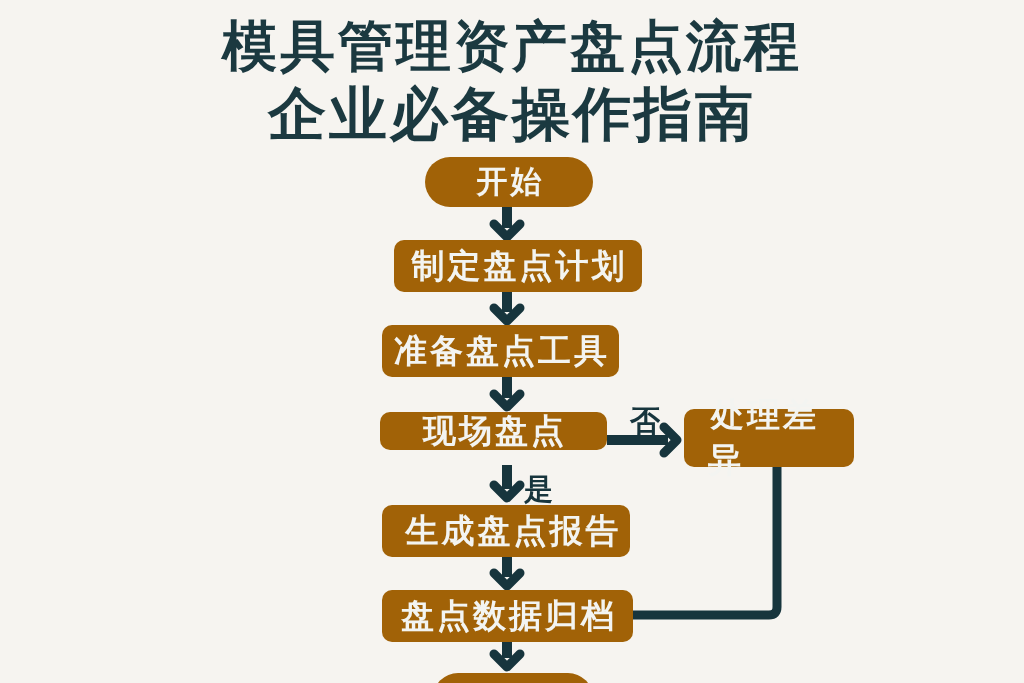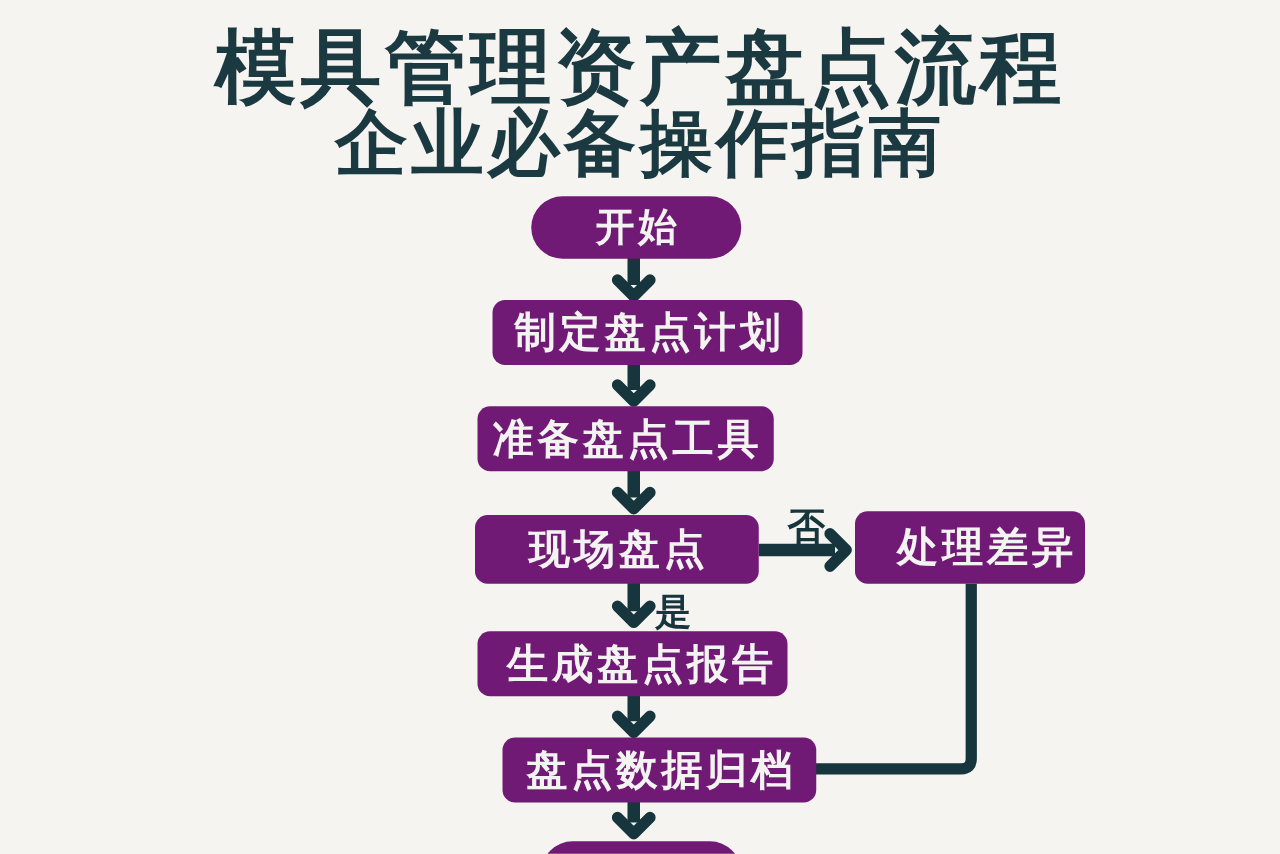--- a/index.html
+++ b/index.html
@@ -10,55 +10,55 @@
   body {
     position: relative;
     background: #f6f4f0;
     font-family: "DejaVu Sans", sans-serif;
     color: #1b3940;
   }
   .title {
     position: absolute;
     top: 10px; left: 0; width: 1024px;
     text-align: center;
-    font-size: 65px;
+    font-size: 55px;
     font-weight: 800;
     letter-spacing: 3px;
     color: #1b3940;
   }
   .subtitle {
     position: absolute;
     top: 76px; left: 0; width: 1024px;
     text-align: center;
     font-size: 58px;
     font-weight: 800;
     letter-spacing: 3px;
     color: #1b3940;
   }
   .node {
     position: absolute;
-    background: #701a75;
+    background: #a16207;
     color: #f3f4f1;
     display: flex;
     align-items: center;
     justify-content: center;
     font-weight: 700;
     font-size: 33px;
     letter-spacing: 3px;
     text-indent: 3px;
     border-radius: 10px;
   }
   .node.terminal { border-radius: 26px; font-size: 31px; }
   .node-start   { left: 425px; top: 157px; width: 168px; height: 50px; }
   .node-plan    { left: 394px; top: 240px; width: 248px; height: 52px; }
   .node-tools   { left: 382px; top: 325px; width: 237px; height: 52px; }
-  .node-onsite  { left: 380px; top: 412px; width: 227px; height: 55px; }
-  .node-diff    { left: 684px; top: 409px; width: 184px; height: 58px; padding-left: 24px; }
+  .node-onsite  { left: 380px; top: 412px; width: 227px; height: 38px; }
+  .node-diff    { left: 684px; top: 409px; width: 170px; height: 58px; padding-left: 24px; }
   .node-report  { left: 382px; top: 505px; width: 248px; height: 52px; padding-left: 12px; }
-  .node-archive { left: 402px; top: 590px; width: 251px; height: 52px; }
+  .node-archive { left: 382px; top: 590px; width: 251px; height: 52px; }
   .node-end     { left: 433px; top: 673px; width: 160px; height: 50px; }
   .branch-label {
     position: absolute;
     font-weight: 800;
     color: #17353d;
   }
   .label-yes { left: 524px; top: 470px; font-size: 29px; }
   .label-no  { left: 630px; top: 401px; font-size: 30px; }
   .edges {
     position: absolute;

